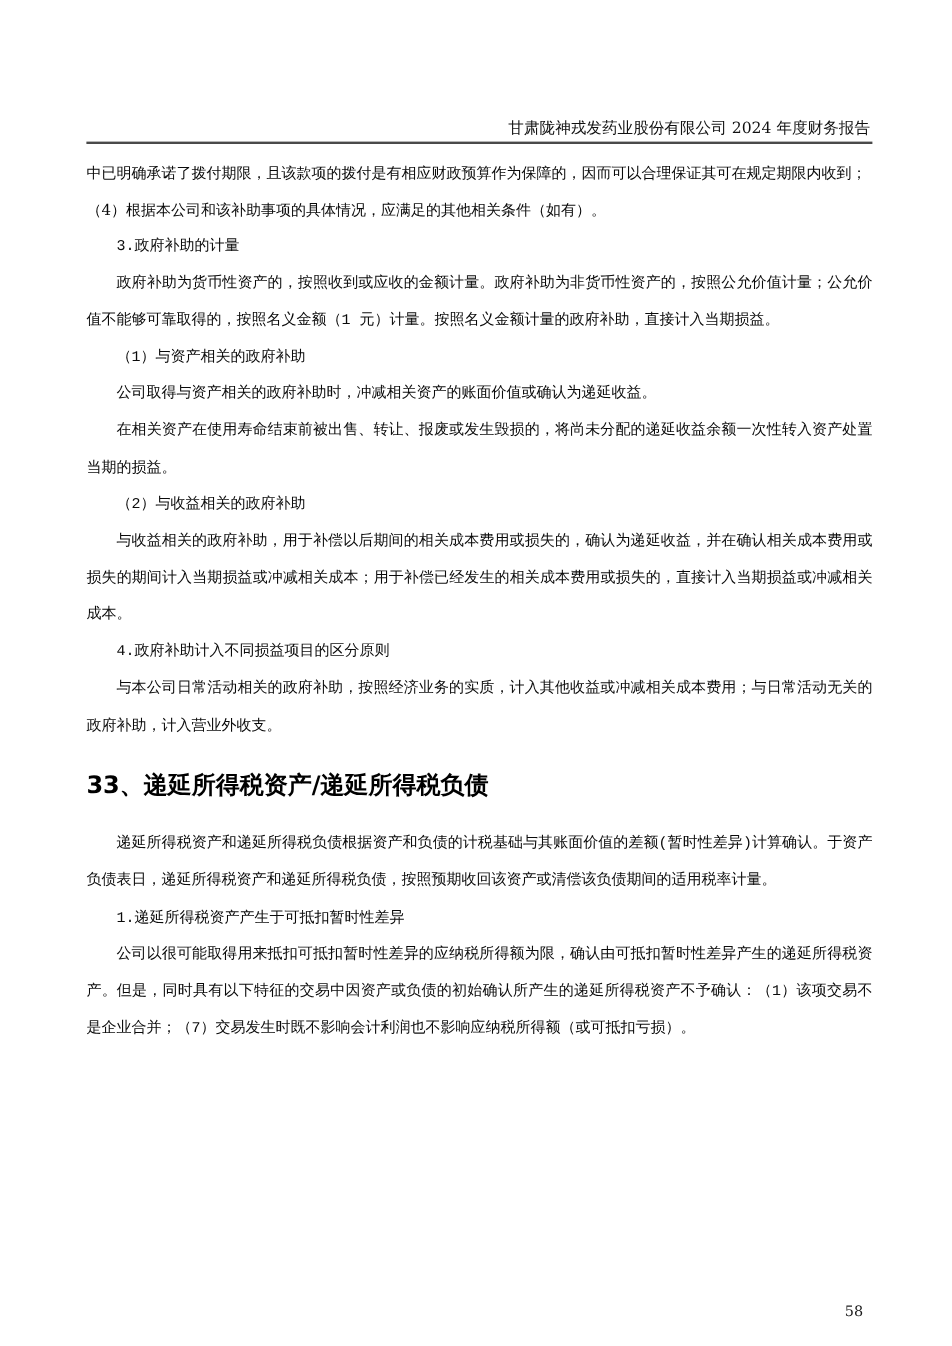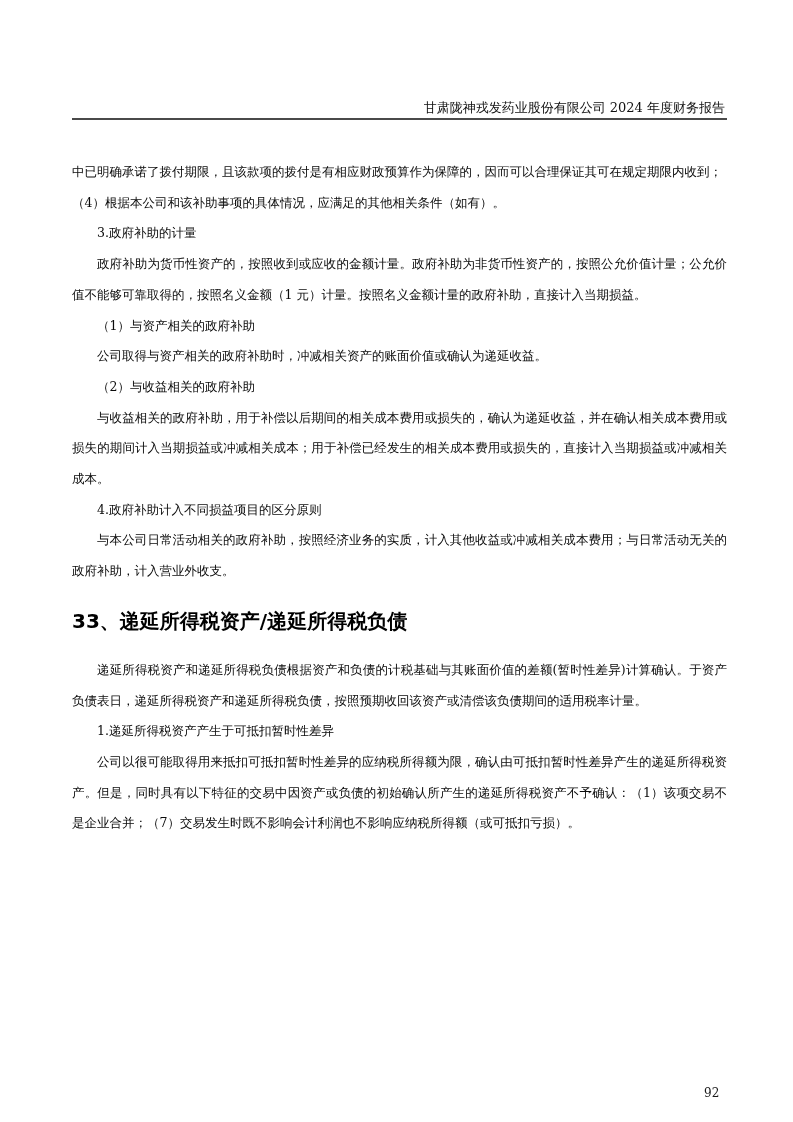--- a/index.html
+++ b/index.html
@@ -26,29 +26,29 @@
     position: absolute;
     left: 72px;
     top: 71px;
     width: 655px;
     height: 2px;
     background: #4a4a4a;
   }
   .content {
     position: absolute;
     left: 72px;
-    top: 110px;
+    top: 82px;
     width: 655px;
     font-size: 12.5px;
     line-height: 30.7px;
     text-align: justify;
     color: #0a0a0a;
   }
   .content p { margin: 0; padding: 0; }
-  .content p.indent { text-indent: 2em; }
+  .content p.indent { text-indent: 2em; font-family: Liberation Mono, monospace; }
   .section-heading {
     margin: 19px 0 18px 0;
     font-size: 20px;
     font-weight: bold;
     line-height: 31px;
     text-align: left;
     color: #000000;
     font-family: "DejaVu Sans", "Liberation Sans", sans-serif;
   }
   .page-number {
@@ -67,27 +67,28 @@
   <div class="header-title">甘肃陇神戎发药业股份有限公司 2024 年度财务报告</div>
   <div class="header-rule"></div>
 
   <div class="content">
     <p>中已明确承诺了拨付期限，且该款项的拨付是有相应财政预算作为保障的，因而可以合理保证其可在规定期限内收到；</p>
     <p>（4）根据本公司和该补助事项的具体情况，应满足的其他相关条件（如有）。</p>
     <p class="indent">3.政府补助的计量</p>
     <p class="indent">政府补助为货币性资产的，按照收到或应收的金额计量。政府补助为非货币性资产的，按照公允价值计量；公允价值不能够可靠取得的，按照名义金额（1 元）计量。按照名义金额计量的政府补助，直接计入当期损益。</p>
     <p class="indent">（1）与资产相关的政府补助</p>
     <p class="indent">公司取得与资产相关的政府补助时，冲减相关资产的账面价值或确认为递延收益。</p>
+    <p class="indent">在相关资产在使用寿命结束前被出售、转让、报废或发生毁损的，将尚未分配的递延收益余额一次性转入资产处置当期的损益。</p>
     <p class="indent">（2）与收益相关的政府补助</p>
     <p class="indent">与收益相关的政府补助，用于补偿以后期间的相关成本费用或损失的，确认为递延收益，并在确认相关成本费用或损失的期间计入当期损益或冲减相关成本；用于补偿已经发生的相关成本费用或损失的，直接计入当期损益或冲减相关成本。</p>
     <p class="indent">4.政府补助计入不同损益项目的区分原则</p>
     <p class="indent">与本公司日常活动相关的政府补助，按照经济业务的实质，计入其他收益或冲减相关成本费用；与日常活动无关的政府补助，计入营业外收支。</p>
 
     <h2 class="section-heading">33、递延所得税资产/递延所得税负债</h2>
 
     <p class="indent">递延所得税资产和递延所得税负债根据资产和负债的计税基础与其账面价值的差额(暂时性差异)计算确认。于资产负债表日，递延所得税资产和递延所得税负债，按照预期收回该资产或清偿该负债期间的适用税率计量。</p>
     <p class="indent">1.递延所得税资产产生于可抵扣暂时性差异</p>
     <p class="indent">公司以很可能取得用来抵扣可抵扣暂时性差异的应纳税所得额为限，确认由可抵扣暂时性差异产生的递延所得税资产。但是，同时具有以下特征的交易中因资产或负债的初始确认所产生的递延所得税资产不予确认：（1）该项交易不是企业合并；（7）交易发生时既不影响会计利润也不影响应纳税所得额（或可抵扣亏损）。</p>
   </div>
 
-  <div class="page-number">92</div>
+  <div class="page-number">58</div>
 
 </div>
 
 </body></html>

